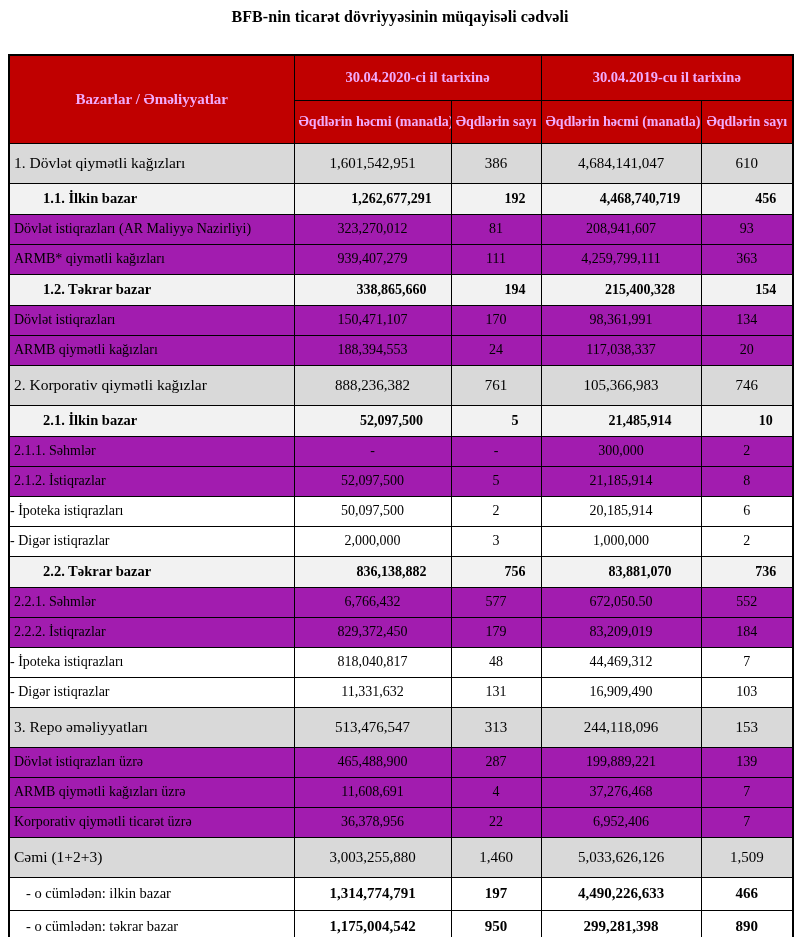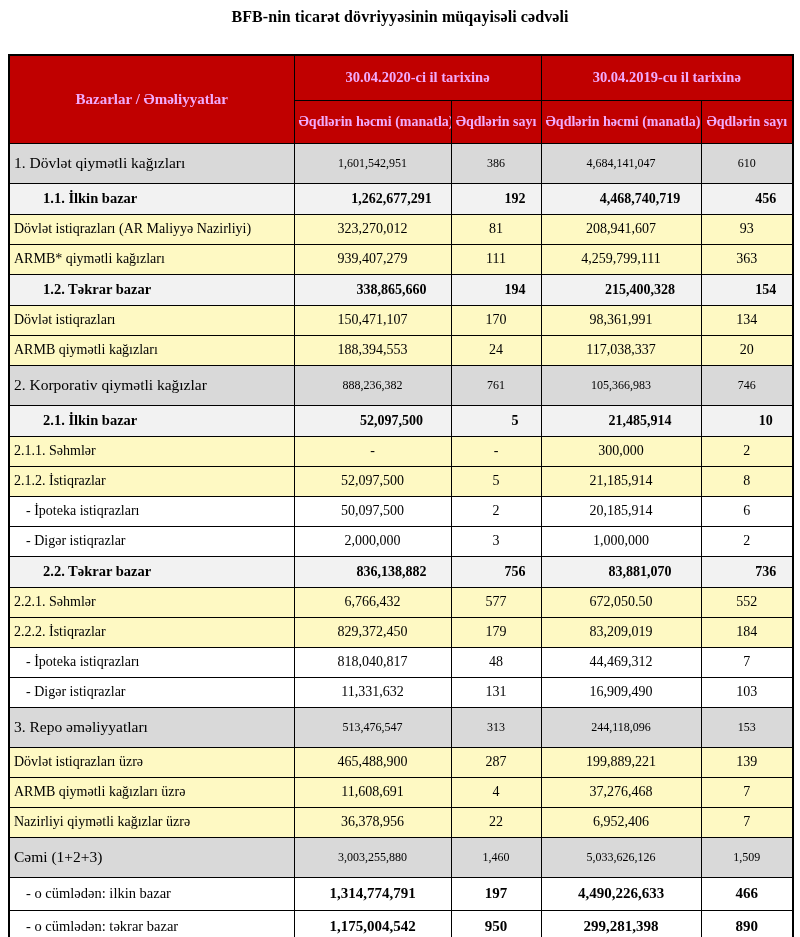--- a/index.html
+++ b/index.html
@@ -52,31 +52,31 @@
   th.corner { font-size: 15px; }
   
   td.label { text-align: left; padding-left: 7px; font-size: 14px; }
   td.num   { text-align: center; font-size: 14px; }
   tr.section td {
     background: #d9d9d9;
     font-weight: normal;
     height: 40px;
   }
   tr.section td.label { font-size: 15.5px; }
-  tr.section td.num   { font-size: 12px; }
+  tr.section td.num   { font-size: 15px; }
   tr.subsection td {
     background: #f2f2f2;
     font-weight: bold;
     height: 31px;
     padding-left: 42px;
   }
   tr.subsection td.label { padding-left: 33px; font-size: 14.5px; }
-  tr.detail td { height: 30px; background: #fef9c3; }
+  tr.detail td { height: 30px; background: #a21caf; }
   tr.detail-dash td { height: 30px; background: #ffffff; }
-  tr.detail-dash td.label { padding-left: 16px; }
+  tr.detail-dash td.label { padding-left: 0; }
   tr.total-sub td { height: 33px; background: #ffffff; }
   tr.total-sub td.label { padding-left: 16px; font-size: 14.5px; margin-top: 26px; }
   tr.total-sub td.num { font-weight: bold; font-size: 15px; }
   .footnote {
     font-size: 13px;
     padding-left: 30px;
     margin-top: 3px;
   }
 </style>
 </head>
@@ -249,21 +249,21 @@
           <td class="num">139</td>
         </tr>
         <tr class="detail">
           <td class="label">ARMB qiymətli kağızları üzrə</td>
           <td class="num">11,608,691</td>
           <td class="num">4</td>
           <td class="num">37,276,468</td>
           <td class="num">7</td>
         </tr>
         <tr class="detail">
-          <td class="label">Nazirliyi qiymətli kağızlar üzrə</td>
+          <td class="label">Korporativ qiymətli ticarət üzrə</td>
           <td class="num">36,378,956</td>
           <td class="num">22</td>
           <td class="num">6,952,406</td>
           <td class="num">7</td>
         </tr>
         <tr class="section">
           <td class="label">Cəmi (1+2+3)</td>
           <td class="num">3,003,255,880</td>
           <td class="num">1,460</td>
           <td class="num">5,033,626,126</td>

